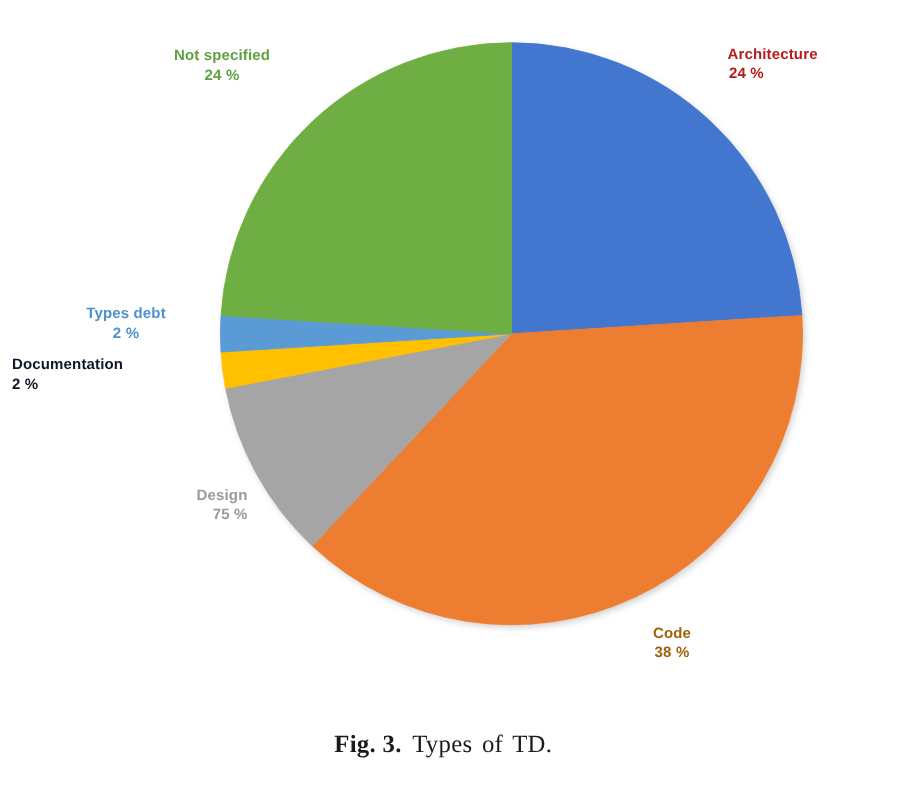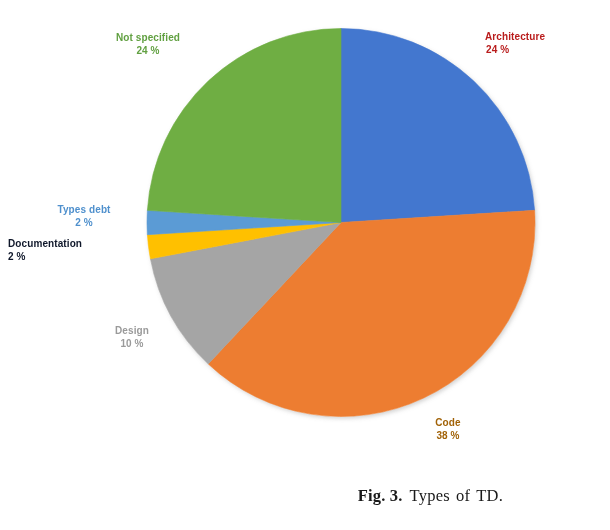--- a/index.html
+++ b/index.html
@@ -77,42 +77,43 @@
   #label-documentation {
     left: 8px; top: 237px;
     color: #0f172a;
     text-align: left;
     width: 124px;
   }
 
   #label-design {
     left: 99px; top: 324px;
     color: #9a9a9a;
-    text-align: center;
+    text-align: right;
     width: 66px;
   }
 
   #label-code {
     left: 421px; top: 416px;
     color: #a16207;
     text-align: center;
     width: 54px;
   }
 
   
   #caption {
     position: absolute;
     left: 0;
     top: 486px;
     width: 503px;
-    text-align: right;
+    text-align: center;
     font-family: "Liberation Serif", serif;
     font-size: 16.5px;
     color: #1a1a1a;
     letter-spacing: .2px;
+    padding-left: 44px;
   }
   #caption .figno {
     font-weight: bold;
     margin-right: 7px;
   }
   #caption .captxt {
     word-spacing: 2px;
   }
 </style>
 </head>
@@ -156,21 +157,21 @@
     <span class="l2">2 %</span>
   </div>
 
   <div class="dlabel center" id="label-documentation">
     <span class="l1">Documentation</span>
     <span class="l2">2 %</span>
   </div>
 
   <div class="dlabel center" id="label-design">
     <span class="l1">Design</span>
-    <span class="l2">10 %</span>
+    <span class="l2">75 %</span>
   </div>
 
   <div class="dlabel center" id="label-code">
     <span class="l1">Code</span>
     <span class="l2">38 %</span>
   </div>
 
   <div id="caption">
     <span class="figno">Fig. 3.</span><span class="captxt">Types of TD.</span>
   </div>

